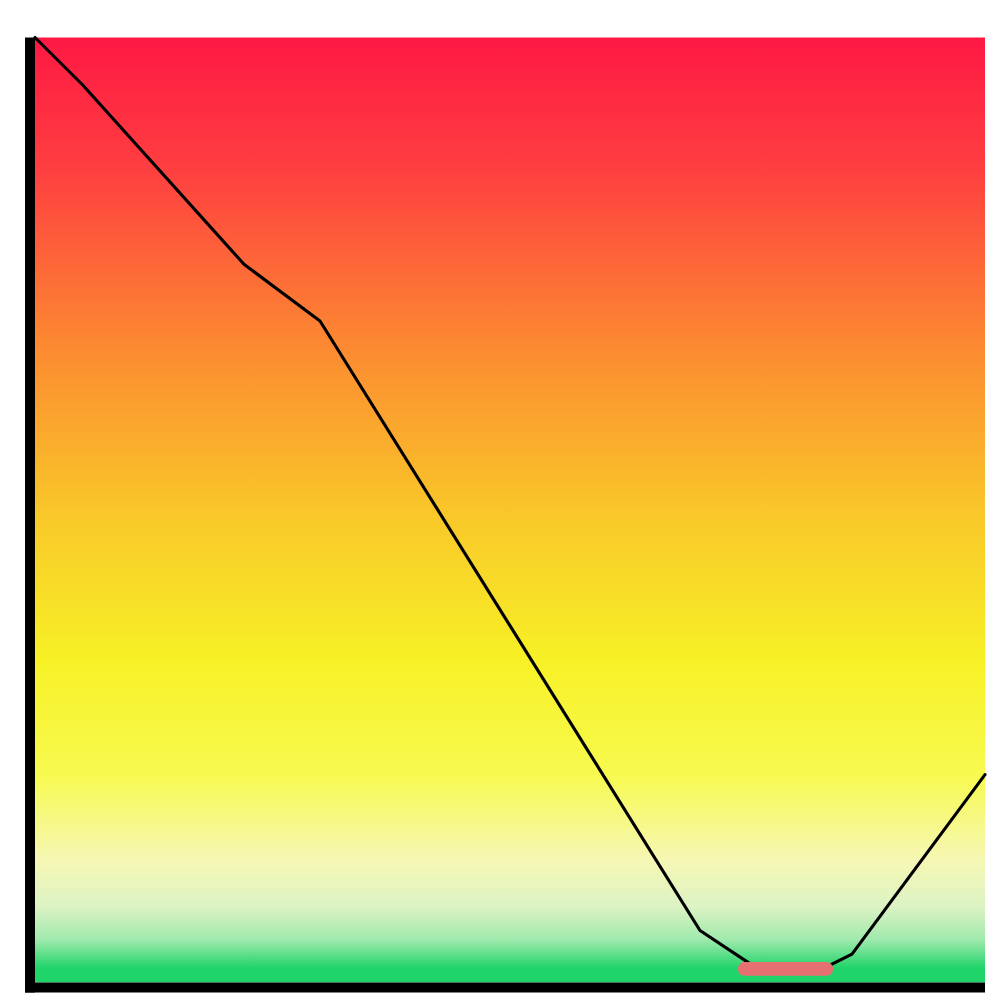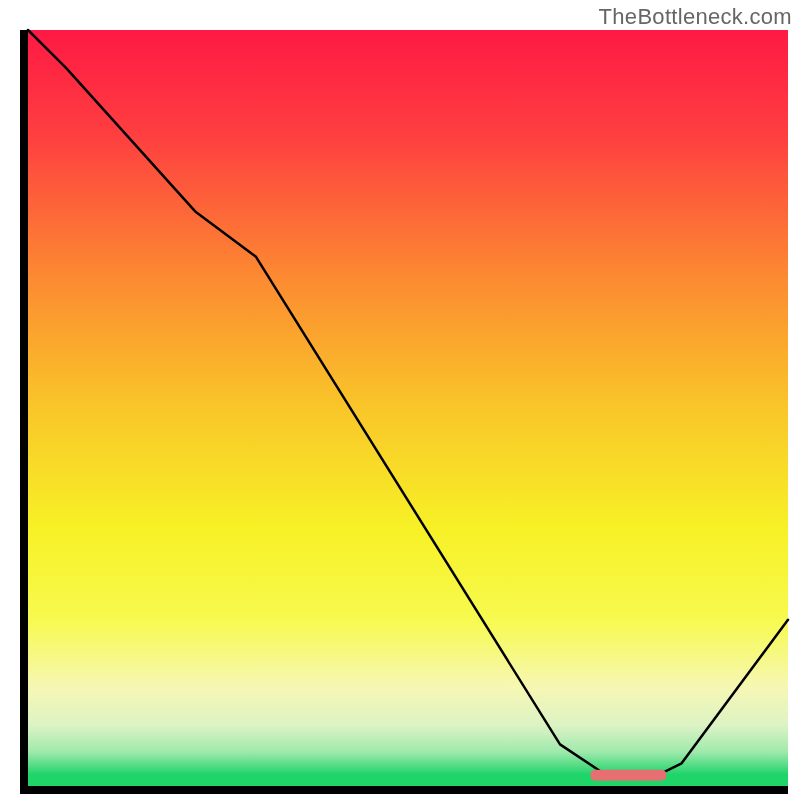--- a/index.html
+++ b/index.html
@@ -29,21 +29,20 @@
   svg {
     position: absolute;
     left: 0;
     top: 0;
   }
 </style>
 </head>
 <body>
 
 <div class="frame">
-  <div class="watermark">TheBottleneck.com</div>
   <svg id="chart-svg" width="800" height="800" viewBox="0 0 800 800">
       <defs>
         <linearGradient id="bg-grad" x1="0" y1="0" x2="0" y2="1">
           <stop offset="0%" stop-color="#FE1944"></stop>
           <stop offset="14.000000000000002%" stop-color="#FE3F40"></stop>
           <stop offset="33%" stop-color="#FC8B31"></stop>
           <stop offset="50%" stop-color="#F9C629"></stop>
           <stop offset="66%" stop-color="#F7F126"></stop>
           <stop offset="78%" stop-color="#F7FA4F"></stop>
           <stop offset="87%" stop-color="#F6F7B4"></stop>

